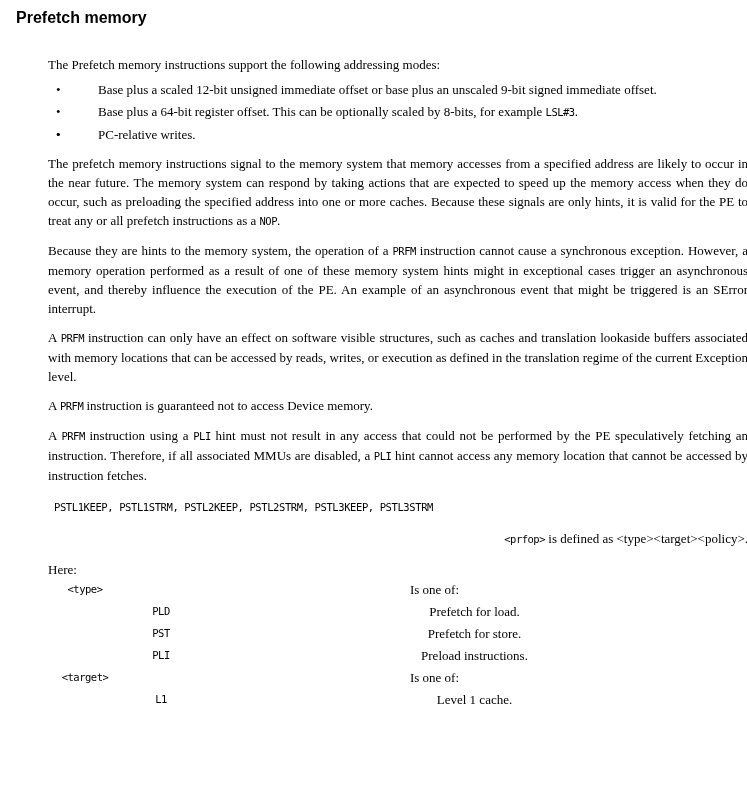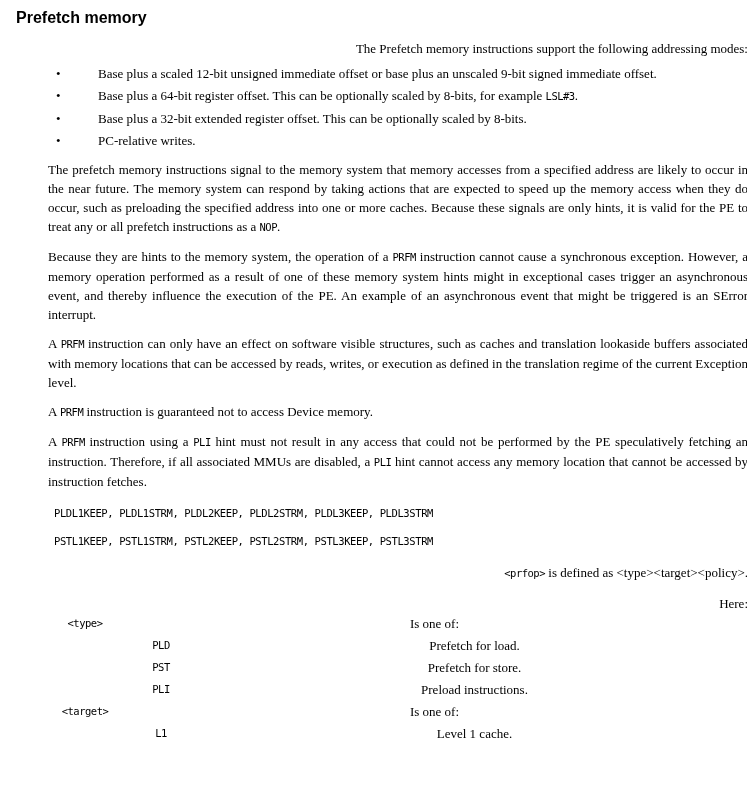--- a/index.html
+++ b/index.html
@@ -11,74 +11,73 @@
   .title {
     font-family:"Liberation Sans", sans-serif;
     font-weight:bold; font-size:16px; line-height:20px;
     margin:6px 0 0 0; color:#000;
   }
   .content { margin-left:32px; width:700px; }
   .para {
     font-size:13px; line-height:19px; margin:10px 0 0 0;
     text-align:justify;
   }
-  .para.intro { margin-top:11px; text-align:right; }
+  .para.intro { margin-top:27px; text-align:left; }
   .mono {
     font-family:"DejaVu Sans Mono", monospace;
     font-size:10.5px; letter-spacing:-0.5px;
   }
   ul.bullets { list-style:none; margin:6px 0 0 0; padding:0; }
   ul.bullets li {
     position:relative; padding-left:50px; font-size:13px; line-height:19px;
     margin-bottom:3px; text-align:left;
   }
   ul.bullets .bmark {
     position:absolute; left:8px; top:0; font-size:13px; line-height:19px;
   }
   .codeblock { margin:13px 0 0 6px; }
   .codeline {
     font-family:"DejaVu Sans Mono", monospace;
     font-size:10.5px; letter-spacing:-0.4px; line-height:19px;
     white-space:pre; margin:0;
   }
   .codeline + .codeline { margin-top:9px; }
   .prfopdef { margin-top:12px; text-align:right; }
-  .here { margin-top:11px; text-align:right; }
+  .here { margin-top:11px; text-align:left; }
   .defs { margin:1px 0 0 1px; }
   .defrow {
     display:grid; grid-template-columns:72px 80px 1fr;
     font-size:13px; line-height:19px; margin-bottom:3px; text-align:center;
   }
   .defrow .term { grid-column:1; }
   .defrow .desc-wide { grid-column:2 / 4; }
   .defrow .subterm { grid-column:2; }
   .defrow .subdesc { grid-column:3; }
 </style>
 </head>
 <body>
 
 <div class="doc">
   <h1 class="title">Prefetch memory</h1>
   <div class="content">
     <p class="para intro">The Prefetch memory instructions support the following addressing modes:</p>
     <ul class="bullets" id="bullets">
         <li><span class="bmark">•</span><span>Base plus a scaled 12-bit unsigned immediate offset or base plus an unscaled 9-bit signed immediate offset.</span></li>
         <li><span class="bmark">•</span><span>Base plus a 64-bit register offset. This can be optionally scaled by 8-bits, for example </span><span class="mono">LSL#3</span><span>.</span></li>
-        <li><span class="bmark">•</span><span>Base plus a 32-bit extended register offset. This can be optionally scaled by 8-bits.</span></li>
+        <li><span class="bmark">•</span></li>
         <li><span class="bmark">•</span><span>PC-relative writes.</span></li>
       </ul>
     <div id="paras">
         <p class="para"><span>The prefetch memory instructions signal to the memory system that memory accesses from a specified address are likely to occur in the near future. The memory system can respond by taking actions that are expected to speed up the memory access when they do occur, such as preloading the specified address into one or more caches. Because these signals are only hints, it is valid for the PE to treat any or all prefetch instructions as a </span><span class="mono">NOP</span><span>.</span></p>
         <p class="para"><span>Because they are hints to the memory system, the operation of a </span><span class="mono">PRFM</span><span> instruction cannot cause a synchronous exception. However, a memory operation performed as a result of one of these memory system hints might in exceptional cases trigger an asynchronous event, and thereby influence the execution of the PE. An example of an asynchronous event that might be triggered is an SError interrupt.</span></p>
         <p class="para"><span>A </span><span class="mono">PRFM</span><span> instruction can only have an effect on software visible structures, such as caches and translation lookaside buffers associated with memory locations that can be accessed by reads, writes, or execution as defined in the translation regime of the current Exception level.</span></p>
         <p class="para"><span>A </span><span class="mono">PRFM</span><span> instruction is guaranteed not to access Device memory.</span></p>
         <p class="para"><span>A </span><span class="mono">PRFM</span><span> instruction using a </span><span class="mono">PLI</span><span> hint must not result in any access that could not be performed by the PE speculatively fetching an instruction. Therefore, if all associated MMUs are disabled, a </span><span class="mono">PLI</span><span> hint cannot access any memory location that cannot be accessed by instruction fetches.</span></p>
       </div>
     <div class="codeblock" id="code">
-        <div class="codeline">PLDL1KEEP, PLDL1STRM, PLDL2KEEP, PLDL2STRM, PLDL3KEEP, PLDL3STRM</div>
         <div class="codeline">PSTL1KEEP, PSTL1STRM, PSTL2KEEP, PSTL2STRM, PSTL3KEEP, PSTL3STRM</div>
       </div>
     <p class="para prfopdef" id="prfopdef"><span class="mono">&lt;prfop&gt;</span><span> is defined as &lt;type&gt;&lt;target&gt;&lt;policy&gt;.</span></p>
     <p class="para here">Here:</p>
     <div class="defs" id="defs">
         <div class="defrow">
           <span class="term mono">&lt;type&gt;</span>
           <span class="desc-wide">Is one of:</span>
         </div>
         <div class="defrow">

